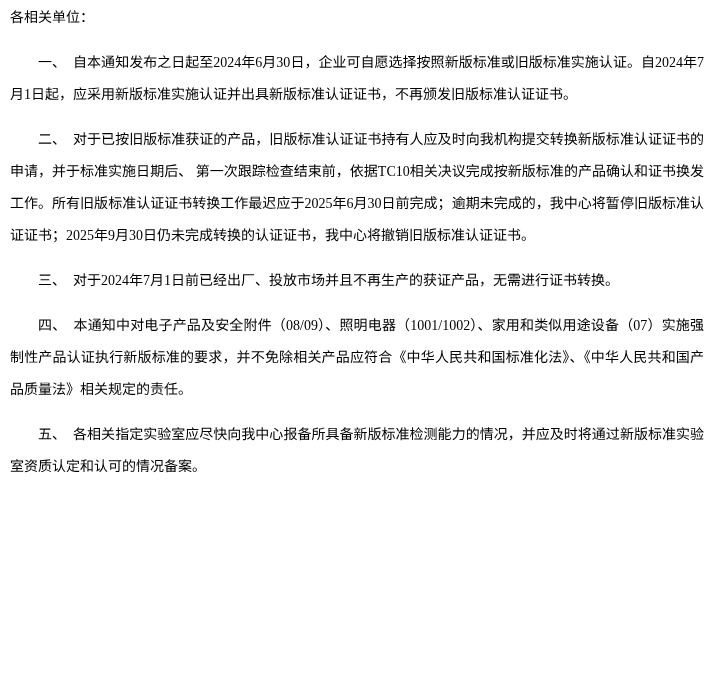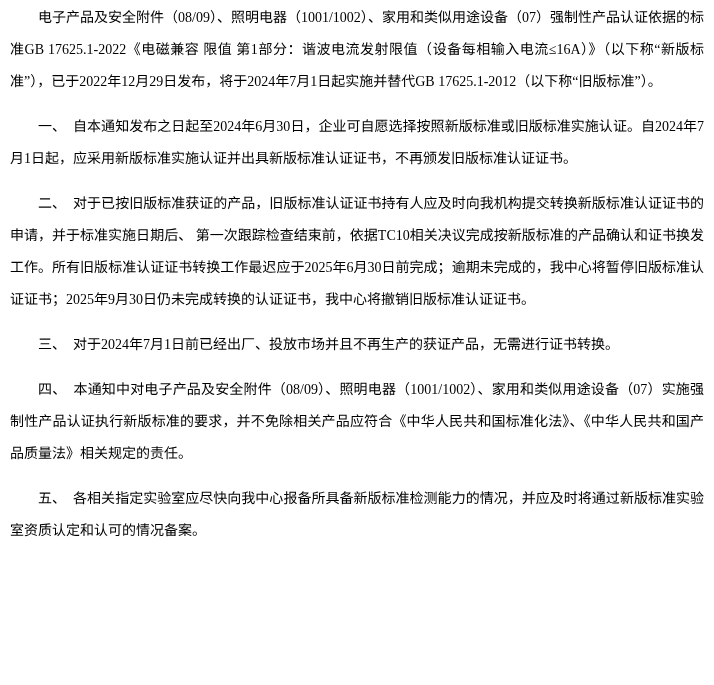--- a/index.html
+++ b/index.html
@@ -28,21 +28,21 @@
   }
   .para {
     margin: 0 0 13px 0;
     text-indent: 2em;
   }
 </style>
 </head>
 <body>
 
 <div class="page" style="background: rgb(255, 255, 255); color: rgb(0, 0, 0);">
+  <p class="salutation">各相关单位：</p>
   <div>
-      <p class="para">电子产品及安全附件（08/09）、照明电器（1001/1002）、家用和类似用途设备（07）强制性产品认证依据的标准GB 17625.1-2022《电磁兼容 限值 第1部分：谐波电流发射限值（设备每相输入电流≤16A）》（以下称“新版标准”），已于2022年12月29日发布，将于2024年7月1日起实施并替代GB 17625.1-2012（以下称“旧版标准”）。</p>
       <p class="para">一、　自本通知发布之日起至2024年6月30日，企业可自愿选择按照新版标准或旧版标准实施认证。自2024年7月1日起，应采用新版标准实施认证并出具新版标准认证证书，不再颁发旧版标准认证证书。</p>
       <p class="para">二、　对于已按旧版标准获证的产品，旧版标准认证证书持有人应及时向我机构提交转换新版标准认证证书的申请，并于标准实施日期后、 第一次跟踪检查结束前，依据TC10相关决议完成按新版标准的产品确认和证书换发工作。所有旧版标准认证证书转换工作最迟应于2025年6月30日前完成；逾期未完成的，我中心将暂停旧版标准认证证书；2025年9月30日仍未完成转换的认证证书，我中心将撤销旧版标准认证证书。</p>
       <p class="para">三、　对于2024年7月1日前已经出厂、投放市场并且不再生产的获证产品，无需进行证书转换。</p>
       <p class="para">四、　本通知中对电子产品及安全附件（08/09）、照明电器（1001/1002）、家用和类似用途设备（07）实施强制性产品认证执行新版标准的要求，并不免除相关产品应符合《中华人民共和国标准化法》、《中华人民共和国产品质量法》相关规定的责任。</p>
       <p class="para">五、　各相关指定实验室应尽快向我中心报备所具备新版标准检测能力的情况，并应及时将通过新版标准实验室资质认定和认可的情况备案。</p>
     </div>
 </div>
 
 </body></html>

